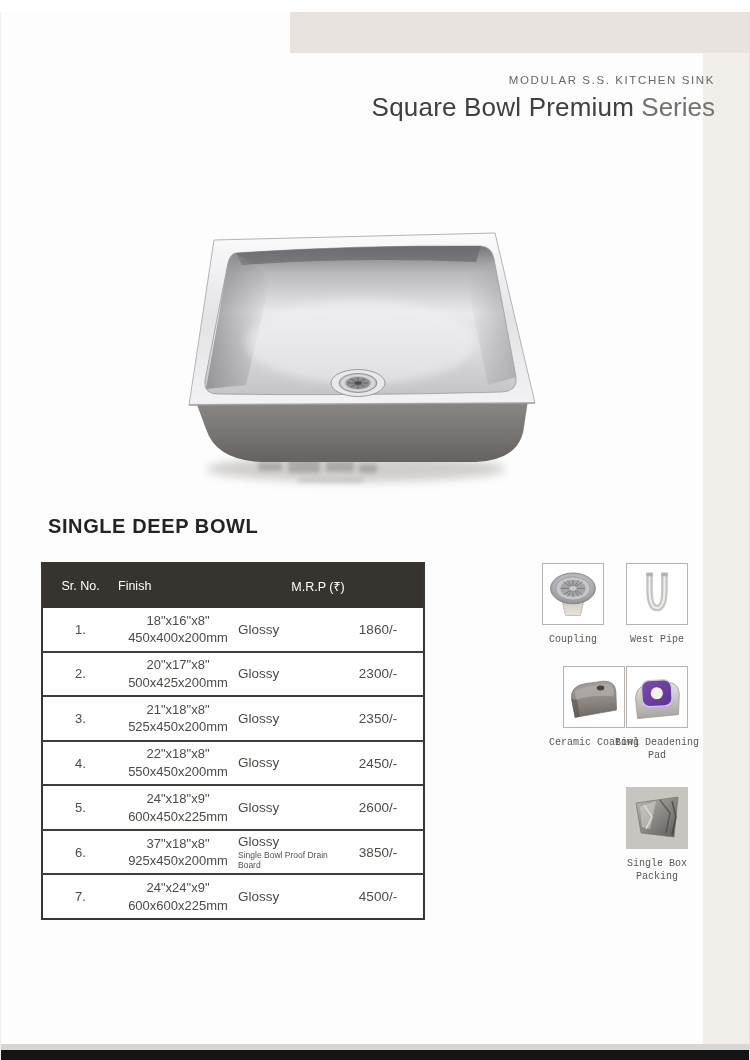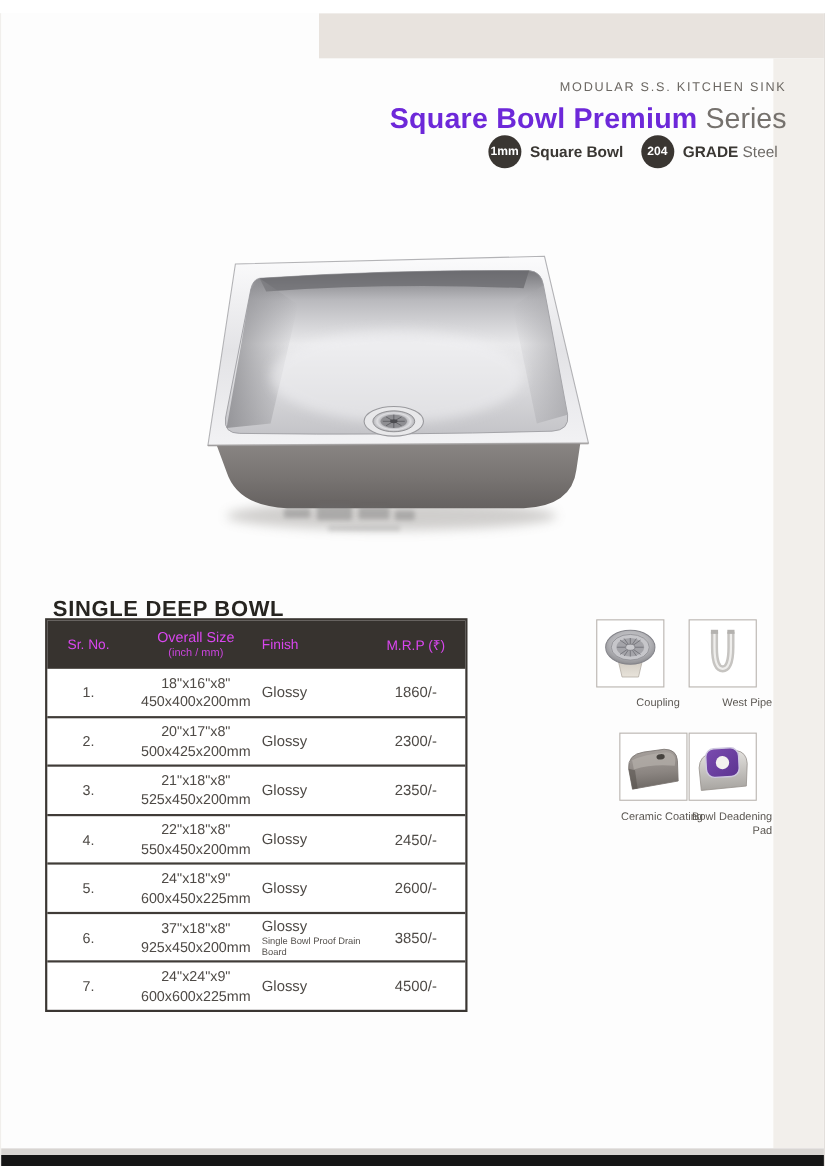--- a/index.html
+++ b/index.html
@@ -10,61 +10,61 @@
     background:#fdfdfd; overflow:hidden;
     border-right:1px solid #e3dfdb; border-left:1px solid #f1efec;
   }
   
   .beige-band { position:absolute; left:289px; top:0; width:461px; height:41px; background:#e8e3de; }
   .right-strip { position:absolute; left:702px; top:41px; width:48px; height:991px; background:#f2efeb; }
 
   
   .eyebrow { position:absolute; right:34px; top:62px; font-size:11.5px; letter-spacing:1.6px; color:#6b6762; }
   .title { position:absolute; right:34px; top:80px; font-size:26px; white-space:nowrap; }
-  .title .t-bold { font-weight:700; color:#6d28d9; letter-spacing:0.2px; }
+  .title .t-bold { font-weight:400; color:#404040; letter-spacing:0.2px; }
   .title .t-light { font-weight:400; color:#75716d; }
   .badge-row { position:absolute; right:34px; top:111px; display:flex; align-items:center; gap:8px; }
   .badge-circle {
     width:30px; height:30px; border-radius:50%; background:#3a3632; color:#ffffff;
     font-size:11px; font-weight:700; display:flex; align-items:center; justify-content:center;
   }
   .badge-label { font-size:14px; font-weight:700; color:#3a3733; margin-right:8px; }
   .badge-label .lite { font-weight:400; color:#6f6b67; }
 
   
   .sink-wrap { position:absolute; left:175px; top:205px; width:370px; height:290px; }
   .smudge { position:absolute; filter:blur(2px); background:#6f6f6f; opacity:.38; border-radius:2px; }
 
   
-  .section-title { position:absolute; left:47px; top:531px; font-size:20px; font-weight:800; letter-spacing:0.6px; color:#262420; }
+  .section-title { position:absolute; left:47px; top:503px; font-size:20px; font-weight:800; letter-spacing:0.6px; color:#262420; }
 
   
   .spec-table {
     position:absolute; left:40px; top:550px; width:384px; height:358px;
     display:flex; flex-direction:column; border:2px solid #3a3632; background:#ffffff;
   }
-  .thead { height:44px; background:#37332f; color:#d946ef; display:flex; align-items:center; flex:0 0 auto; }
+  .thead { height:44px; background:#37332f; color:#ffffff; display:flex; align-items:center; flex:0 0 auto; }
   .trow { flex:1 1 0; display:flex; align-items:center; border-top:2px solid #403c38; color:#4e4a46; }
   .c-sr   { width:75px;  text-align:center; }
   .c-size { width:120px; text-align:center; }
   .c-fin  { width:95px;  text-align:left; }
   .c-mrp  { flex:1; text-align:center; }
   .thead .c-sr { font-size:12.5px; }
   .thead .c-size { font-size:13px; line-height:1.25; }
   .thead .c-size .sub { font-size:10px; font-weight:400; opacity:.9; display:block; }
   .thead .c-fin, .thead .c-mrp { font-size:12.5px; }
   .trow .c-sr { font-size:13px; }
   .trow .c-size { font-size:13px; line-height:1.35; }
   .trow .c-fin { font-size:13.5px; line-height:1.15; }
   .trow .c-fin .finish-note { font-size:8.5px; line-height:1.2; display:block; margin-top:1px; color:#55514d; }
   .trow .c-fin .finish-note:empty { display:none; }
   .trow .c-mrp { font-size:13.5px; }
 
   
-  .feature { position:absolute; width:90px; text-align:right; }
+  .feature { position:absolute; width:90px; text-align:center;font-family:Liberation Mono, monospace; }
   .feature .icon-box {
     width:62px; height:62px; margin:0 auto; background:#ffffff;
     border:1px solid #b8b3ae; display:flex; align-items:center; justify-content:center;
   }
   .feature .icon-box.noborder { border:none; }
   .feature .f-label { margin-top:8px; font-size:10px; line-height:1.3; color:#5b5752; }
 
   
   .footer-line { position:absolute; left:0; top:1032px; width:750px; height:6px; background:#d8d5d2; }
   .footer-bar  { position:absolute; left:0; top:1038px; width:750px; height:22px; background:#151515; }
@@ -73,26 +73,20 @@
 <body>
 
 <div id="page">
 
   <div class="beige-band"></div>
   <div class="right-strip"></div>
 
   <div class="eyebrow">MODULAR S.S. KITCHEN SINK</div>
   <div class="title">
     <span class="t-bold">Square Bowl Premium</span><span class="t-light"> Series</span>
-  </div>
-  <div class="badge-row">
-    <span class="badge-circle">1mm</span>
-    <span class="badge-label">Square Bowl</span>
-    <span class="badge-circle">204</span>
-    <span class="badge-label"><span>GRADE</span><span class="lite"> Steel</span></span>
   </div>
 
   <div class="sink-wrap">
     <svg width="370" height="290" viewBox="0 0 370 290">
       <defs>
         <linearGradient id="rimG" x1="0" y1="0" x2="0" y2="1">
           <stop offset="0" stop-color="#fbfbfc"></stop>
             <stop offset="0.5" stop-color="#e3e3e6"></stop>
             <stop offset="1" stop-color="#f2f2f4"></stop>
         </linearGradient>
@@ -159,24 +153,20 @@
     <div class="smudge" style="left:150px; top:244px; width:28px; height:11px;"></div>
     <div class="smudge" style="left:183px; top:247px; width:18px; height:9px;"></div>
     <div class="smudge" style="left:122px; top:261px; width:66px; height:5px; opacity:.22;"></div>
   </div>
 
   <div class="section-title">SINGLE DEEP BOWL</div>
 
   <div class="spec-table">
     <div class="thead">
       <div class="c-sr">Sr. No.</div>
-      <div class="c-size">
-        <span>Overall Size</span>
-        <span class="sub">(inch / mm)</span>
-      </div>
       <div class="c-fin">Finish</div>
       <div class="c-mrp">M.R.P (₹)</div>
     </div>
 
     <div class="trow" style="border-top:none;">
       <div class="c-sr">1.</div>
       <div class="c-size"><span>18"x16"x8"</span><br><span>450x400x200mm</span></div>
       <div class="c-fin"><span>Glossy</span></div>
       <div class="c-mrp">1860/-</div>
     </div>
@@ -300,17 +290,37 @@
           <path d="M8 52 L7 30 Q8 18 20 16 L44 15 Q54 17 54 28 L52 50 Z" fill="url(#padBase)" stroke="#98948f" stroke-width="0.8"></path>
           <rect x="14" y="12" width="32" height="28" rx="8" fill="url(#purp)" stroke="#cfc9e0" stroke-width="1.4"></rect>
           <circle cx="30" cy="26" r="6.5" fill="#f4f2ef"></circle>
         </g>
       </svg>
     </div>
     <div class="f-label">Bowl Deadening Pad</div>
   </div>
 
 
+  <div class="feature" style="left:611px; top:775px;">
+    <div class="icon-box noborder">
+      <svg width="62" height="62" viewBox="0 0 62 62">
+        <defs>
+          <linearGradient id="wrapG" x1="0" y1="0" x2="1" y2="1">
+            <stop offset="0" stop-color="#bdbab6"></stop>
+              <stop offset="0.5" stop-color="#8a8784"></stop>
+              <stop offset="1" stop-color="#5f5c59"></stop>
+          </linearGradient>
+        </defs>
+        <rect x="0" y="0" width="62" height="62" fill="#c8c4bf"></rect>
+        <path d="M 10 16 L 52 10 L 48 50 L 15 46 Z" fill="url(#wrapG)" stroke="#6e6b68" stroke-width="0.6"></path>
+        <path d="M 14 20 L 30 14 L 24 42 L 16 40 Z" fill="#d9d6d2" opacity="0.55"></path>
+        <path d="M 34 13 L 44 26 L 40 46" fill="none" stroke="#4a4744" stroke-width="1.4" opacity="0.7"></path>
+        <path d="M 18 18 L 26 30 L 20 42" fill="none" stroke="#efedea" stroke-width="1.2" opacity="0.8"></path>
+        <path d="M 46 14 L 50 30 L 46 48" fill="none" stroke="#35322f" stroke-width="1.6" opacity="0.6"></path>
+      </svg>
+    </div>
+    <div class="f-label">Single Box Packing</div>
+  </div>
 
   <div class="footer-line"></div>
   <div class="footer-bar"></div>
 
 </div>
 
 </body></html>

